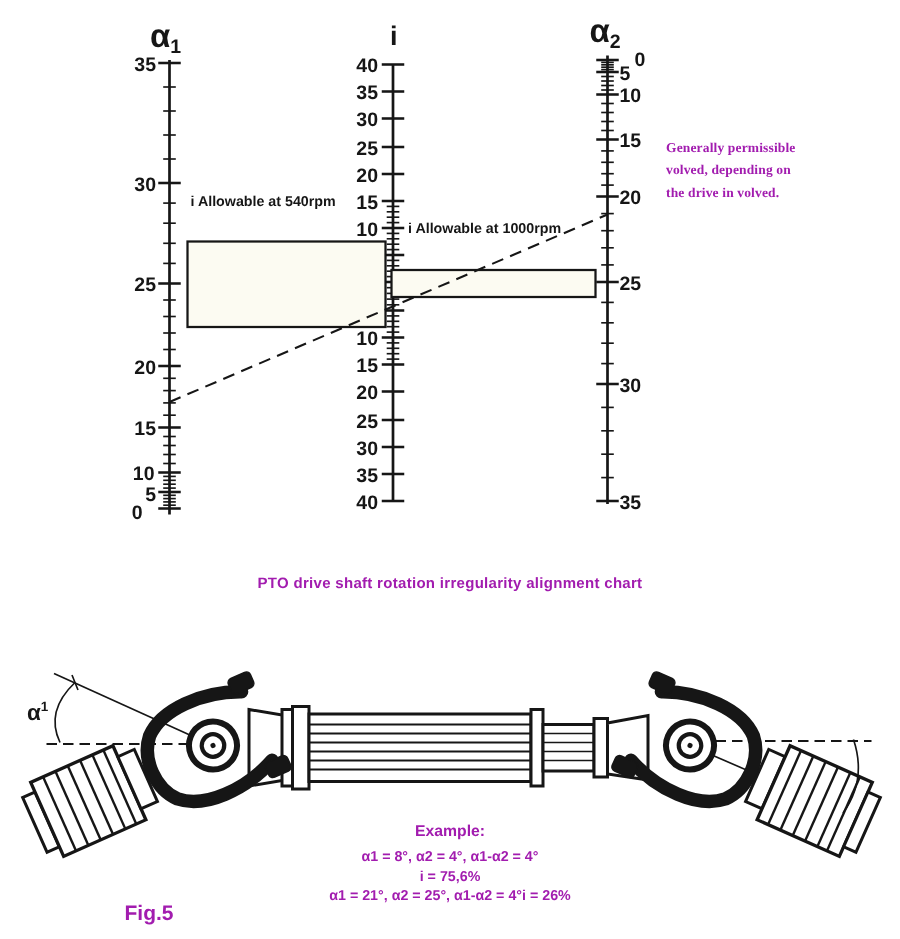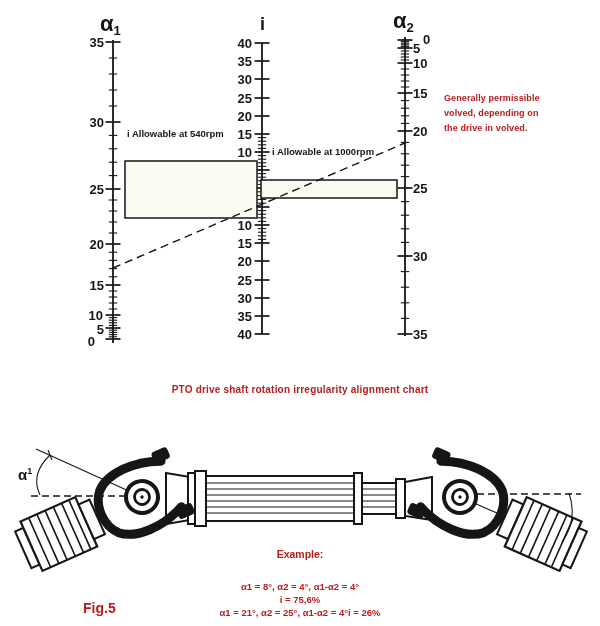--- a/index.html
+++ b/index.html
@@ -1,33 +1,33 @@
 <!DOCTYPE html>
 <html><head>
 <meta charset="utf-8">
 <style>
   html,body{margin:0;padding:0;background:#e8e8e8;}
   .page{
     position:relative;width:600px;height:626px;background:#ffffff;
-    font-family:"Liberation Sans", sans-serif;color:#b91c1c;overflow:hidden;
+    font-family:"Liberation Sans", sans-serif;color:#a21caf;overflow:hidden;
   }
   svg.layer{position:absolute;left:0;top:0;}
   .note{
     position:absolute;left:444px;top:91px;width:110px;
-    font-size:9px;font-weight:bold;line-height:15px;letter-spacing:0.1px;
+    font-size:9px;font-weight:bold;line-height:15px;letter-spacing:0.1px;font-family:Liberation Serif, serif;
   }
   .caption{
     position:absolute;left:0;top:384px;width:600px;text-align:center;
     font-size:10px;font-weight:bold;letter-spacing:0.2px;
   }
   .example{
     position:absolute;left:150px;top:548px;width:300px;text-align:center;
     font-size:9.5px;font-weight:bold;line-height:13px;
   }
-  .example .ex-title{font-size:10.5px;margin-bottom:19px;}
+  .example .ex-title{font-size:10.5px;margin-bottom:4px;}
   .figlabel{
     position:absolute;left:83px;top:600px;font-size:14px;font-weight:bold;
   }
 </style>
 </head>
 <body>
 
 <div class="page">
 
   <svg id="nomo-svg" class="layer" width="600" height="626" viewBox="0 0 600 626">

